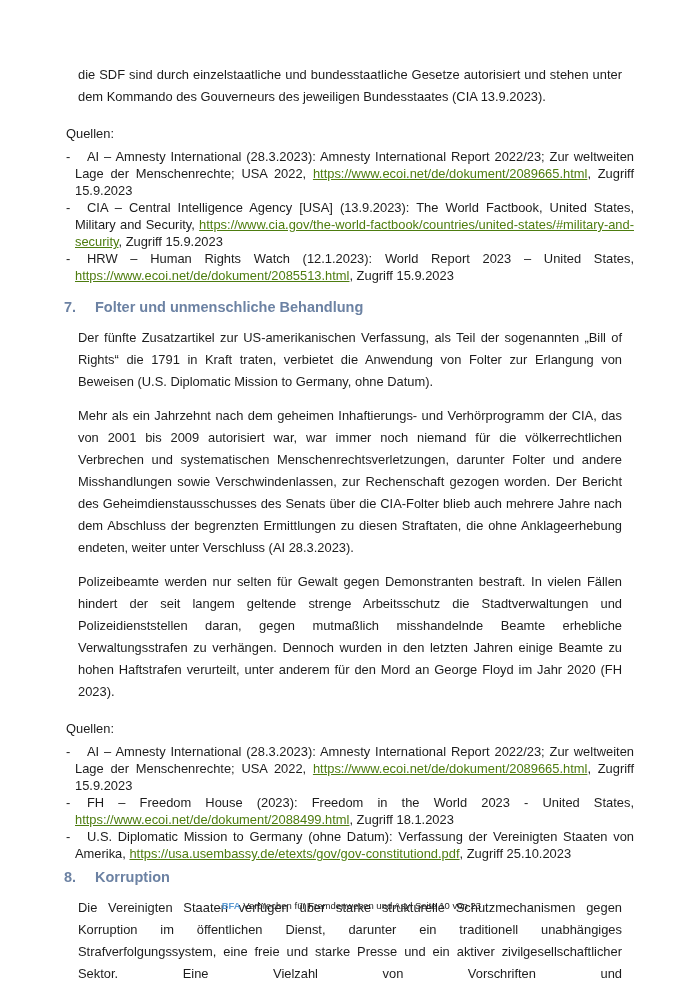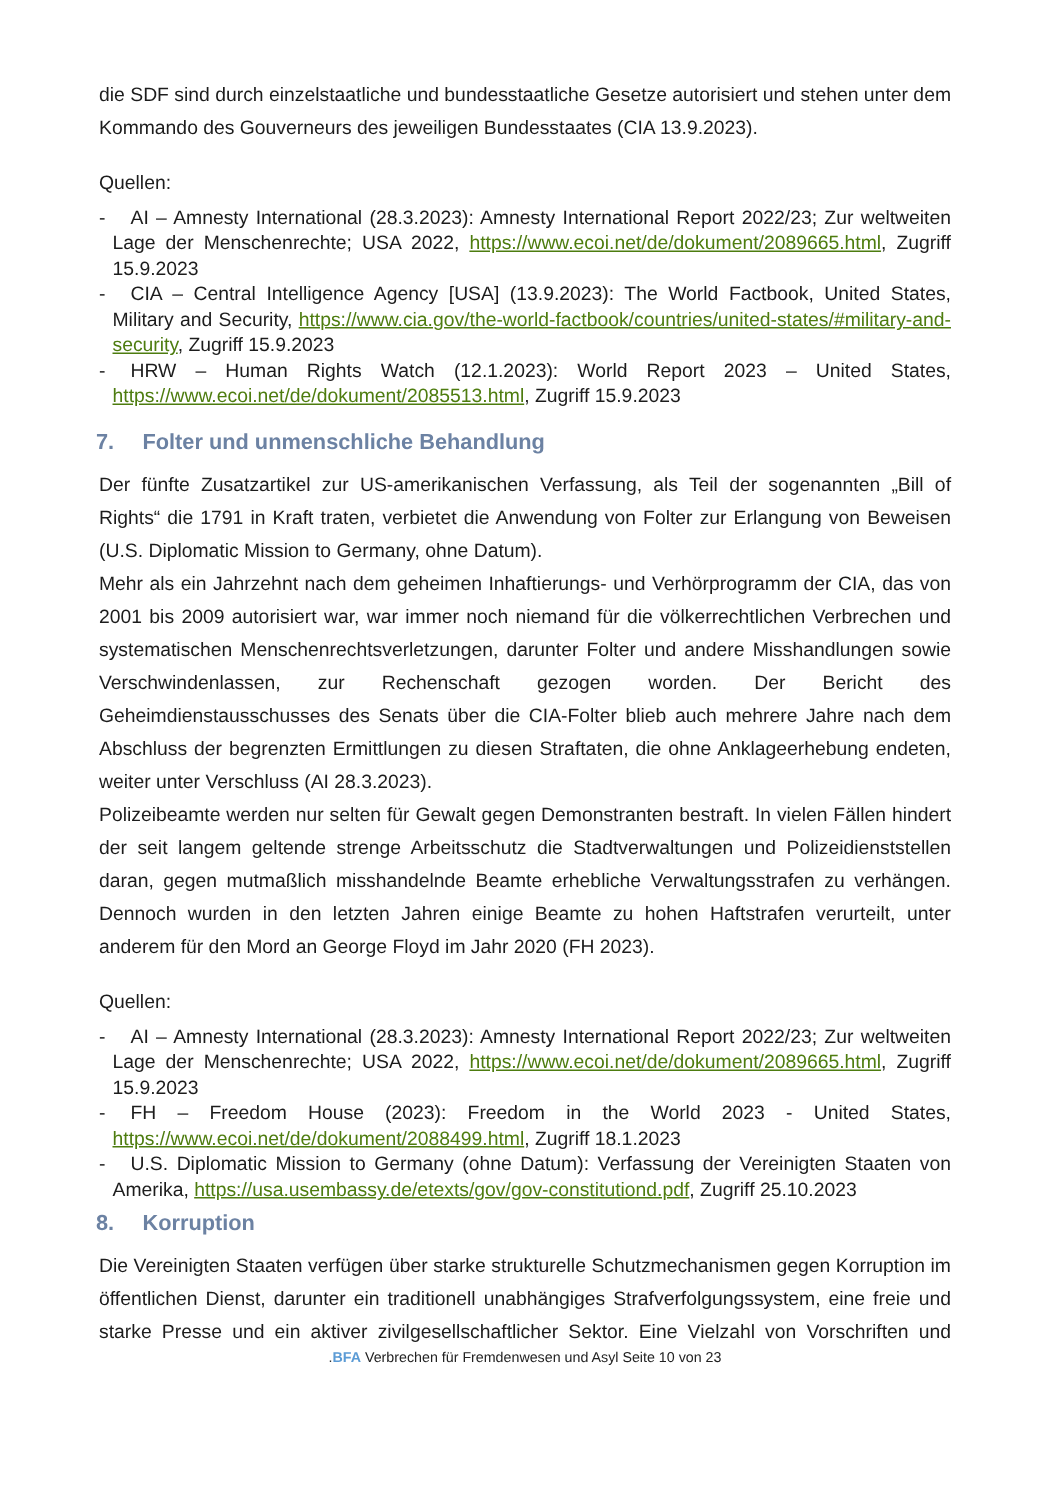--- a/index.html
+++ b/index.html
@@ -16,21 +16,21 @@
     position: absolute;
     top: 0;
     left: 66px;
     width: 568px;
     padding-top: 52px;
   }
   .para {
     font-size: 12.9px;
     line-height: 22px;
     text-align: justify;
-    margin: 0;
+    margin: 12px;
     color: #1c1c1c;
   }
   .para.justify-last { text-align-last: justify; }
   .quellen-label {
     margin-top: 17px;
     font-size: 12.9px;
     line-height: 17px;
   }
   .src-list { margin-top: 6px; }
   .src-item {

